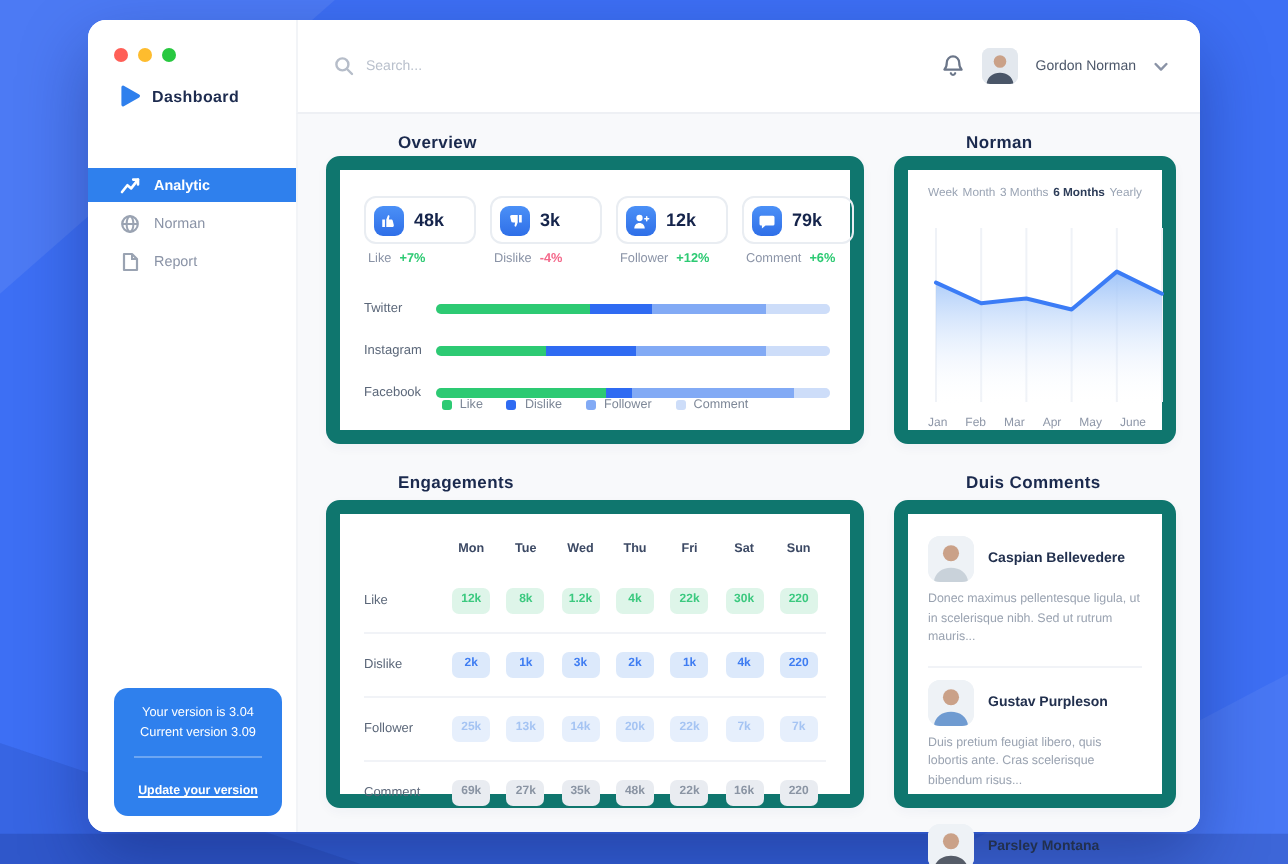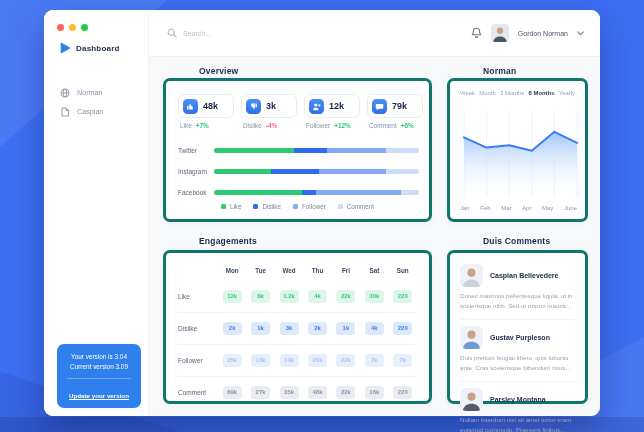--- a/index.html
+++ b/index.html
@@ -42,21 +42,21 @@
                   font-family:"Liberation Sans",sans-serif; }
   .search input::placeholder { color:#b9c0cc; }
   .hdr-right { display:flex; align-items:center; gap:9px; margin-right:16px; }
   .avatar-sm { width:18px; height:18px; border-radius:4px; overflow:hidden; background:#e8edf3; }
   .user-name { font-size:7px; color:#4a5568; }
 
   
   .content-bg { position:absolute; left:104px; top:47px; right:0; bottom:0; background:#f8f9fb;
                 border-radius:0 0 9px 0; border-left:1px solid #f2f4f7; }
   .sec-title { position:absolute; font-size:8.5px; font-weight:bold; color:#1b2a4e; letter-spacing:.2px;margin-left:36px; }
-  .card { position:absolute; background:#fff; border:3px solid #0f766e; border-radius:7px;
+  .card { position:absolute; background:#fff; border:7px solid #0f766e; border-radius:7px;
           box-shadow:0 2px 6px rgba(30,50,90,.04); }
 
   
   .stats-row { position:absolute; left:12px; top:13px; display:flex; gap:7px; }
   .stat { width:56px; }
   .stat-box { height:24px; border:1px solid #e9edf2; border-radius:6px; display:flex; align-items:center; gap:5px; padding-left:4px; }
   .stat-ic { width:15px; height:15px; border-radius:4.5px; background:linear-gradient(180deg,#4b90f7,#2f6fe8);
              display:flex; align-items:center; justify-content:center; }
   .stat-val { font-size:9px; font-weight:bold; color:#15244b; }
   .stat-sub { display:flex; gap:4px; margin-top:4px; padding-left:2px; }
@@ -117,38 +117,47 @@
         <span class="tl-max"></span>
       </div>
       <div class="logo">
         <svg width="12" height="12" viewBox="0 0 12 12">
           <path d="M2.5 1.6 L10.2 6 L2.5 10.4 Z" fill="#2f80ed" stroke="#2f80ed" stroke-width="1.6" stroke-linejoin="round"></path>
         </svg>
         <span class="logo-label">Dashboard</span>
       </div>
 
       <div class="nav">
+        <div class="nav-item active">
+          <span class="nav-icon">
+            <svg width="10" height="10" viewBox="0 0 10 10">
+                <polyline points="1,8 3.7,4.6 5.6,6.2 9,1.8" fill="none" stroke="#fff" stroke-width="1.3" stroke-linecap="round" stroke-linejoin="round"></polyline>
+                <polyline points="6.6,1.8 9,1.8 9,4.2" fill="none" stroke="#fff" stroke-width="1.3" stroke-linecap="round" stroke-linejoin="round"></polyline>
+              </svg>
+          </span>
+          <span class="nav-label">Analytic</span>
+        </div>
         <div class="nav-item">
           <span class="nav-icon">
             <svg width="10" height="10" viewBox="0 0 10 10">
                 <circle cx="5" cy="5" r="3.9" fill="none" stroke="#9aa3b2" stroke-width="1.1"></circle>
                 <ellipse cx="5" cy="5" rx="1.7" ry="3.9" fill="none" stroke="#9aa3b2" stroke-width="1"></ellipse>
                 <line x1="1.1" y1="5" x2="8.9" y2="5" stroke="#9aa3b2" stroke-width="1"></line>
               </svg>
           </span>
           <span class="nav-label">Norman</span>
         </div>
         <div class="nav-item">
           <span class="nav-icon">
             <svg width="10" height="10" viewBox="0 0 10 10">
                 <path d="M2 1 h4 l2.5 2.5 V9 H2 Z" fill="none" stroke="#9aa3b2" stroke-width="1.1" stroke-linejoin="round"></path>
                 <path d="M6 1 V3.5 H8.5" fill="none" stroke="#9aa3b2" stroke-width="1"></path>
               </svg>
           </span>
-          <span class="nav-label">Caspian</span>
+          <span class="nav-label">Report</span>
         </div>
       </div>
 
       <div class="version-box">
         <div class="vline">Your version is 3.04</div>
         <div class="vline">Current version 3.09</div>
         <div class="vdiv"></div>
         <a>Update your version</a>
       </div>
     </div>

